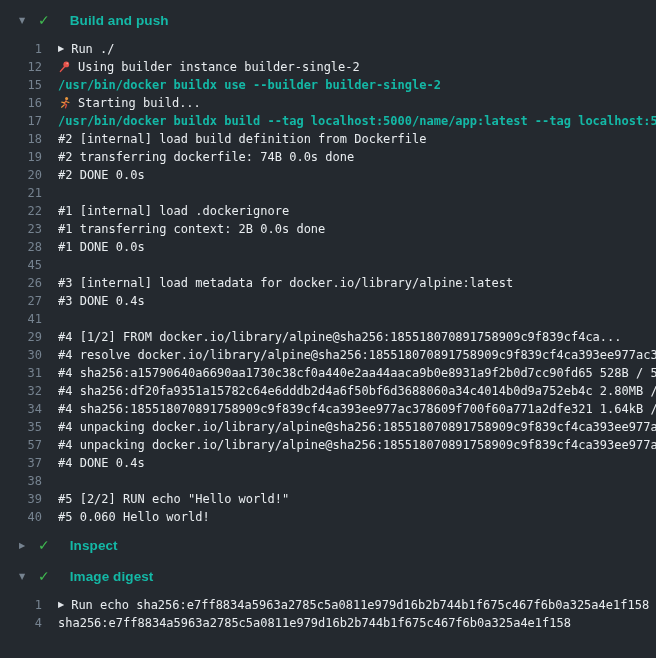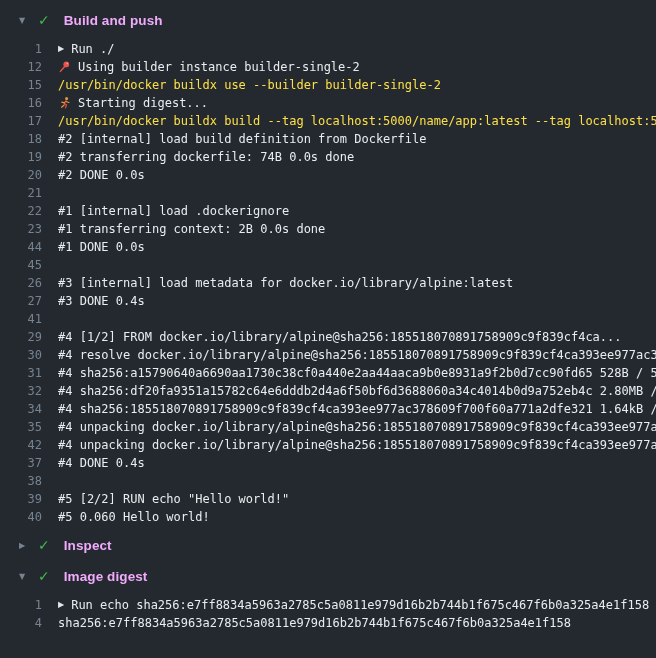--- a/index.html
+++ b/index.html
@@ -35,25 +35,25 @@
   }
   .check {
     margin-left: 10px;
     flex: none;
     font-size: 14px;
     font-weight: bold;
     font-family: "DejaVu Sans", sans-serif;
     color: #3fb950;
   }
   .section-title {
-    margin-left: 14px;
+    margin-left: 20px;
     font-family: "Liberation Sans", "DejaVu Sans", sans-serif;
     font-weight: 700;
     font-size: 13.5px;
-    color: #f0abfc;
+    color: #14b8a6;
     letter-spacing: 0.1px;
   }
   .section-lines { margin-top: 8px; margin-bottom: 5px; }
   .log-line {
     display: flex;
     height: 18px;
     line-height: 18px;
     font-size: 12px;
   }
   .line-num {
@@ -70,22 +70,22 @@
     overflow: hidden;
     flex: 1 1 auto;
     min-width: 0;
   }
   .line-text {
     white-space: pre;
     color: #e9edf0;
     text-align: center;
   }
   .log-line.command .line-text {
-    color: #fde047;
-    font-weight: normal;
+    color: #14b8a6;
+    font-weight: bold;
   }
   .group-arrow {
     flex: none;
     font-size: 8px;
     color: #e2e6ea;
     font-family: "DejaVu Sans", sans-serif;
     margin-right: 7px;
     transform: translateY(-0.5px);
   }
   .inline-icon {
@@ -141,21 +141,21 @@
   <div class="log-line icon">
     <span class="line-num">16</span>
     <span class="line-body">
             <span class="inline-icon">
               <svg width="13" height="14" viewBox="0 0 16 16">
                 <circle cx="10.6" cy="2.6" r="1.9" fill="#e8943c"></circle>
                 <path d="M10 5.2 L7.6 8.6 L10.4 10.4 L9.2 14" stroke="#d14b3d" stroke-width="1.7" fill="none" stroke-linecap="round" stroke-linejoin="round"></path>
                 <path d="M9.6 6.2 L13.4 7.4 M8.2 7.8 L4.6 7 M7.6 10.4 L4.4 13.2" stroke="#e8943c" stroke-width="1.5" fill="none" stroke-linecap="round"></path>
               </svg>
             </span>
-      <span class="line-text">Starting digest...</span>
+      <span class="line-text">Starting build...</span>
     </span>
   </div>
 
   <div class="log-line command">
     <span class="line-num">17</span>
     <span class="line-body">
       <span class="line-text">/usr/bin/docker buildx build --tag localhost:5000/name/app:latest --tag localhost:50</span>
     </span>
   </div>
 
@@ -195,21 +195,21 @@
   </div>
 
   <div class="log-line plain">
     <span class="line-num">23</span>
     <span class="line-body">
       <span class="line-text">#1 transferring context: 2B 0.0s done</span>
     </span>
   </div>
 
   <div class="log-line plain">
-    <span class="line-num">44</span>
+    <span class="line-num">28</span>
     <span class="line-body">
       <span class="line-text">#1 DONE 0.0s</span>
     </span>
   </div>
 
   <div class="log-line plain">
     <span class="line-num">45</span>
     <span class="line-body">
       <span class="line-text"></span>
     </span>
@@ -273,21 +273,21 @@
   </div>
 
   <div class="log-line plain">
     <span class="line-num">35</span>
     <span class="line-body">
       <span class="line-text">#4 unpacking docker.io/library/alpine@sha256:185518070891758909c9f839cf4ca393ee977a</span>
     </span>
   </div>
 
   <div class="log-line plain">
-    <span class="line-num">42</span>
+    <span class="line-num">57</span>
     <span class="line-body">
       <span class="line-text">#4 unpacking docker.io/library/alpine@sha256:185518070891758909c9f839cf4ca393ee977a</span>
     </span>
   </div>
 
   <div class="log-line plain">
     <span class="line-num">37</span>
     <span class="line-body">
       <span class="line-text">#4 DONE 0.4s</span>
     </span>

